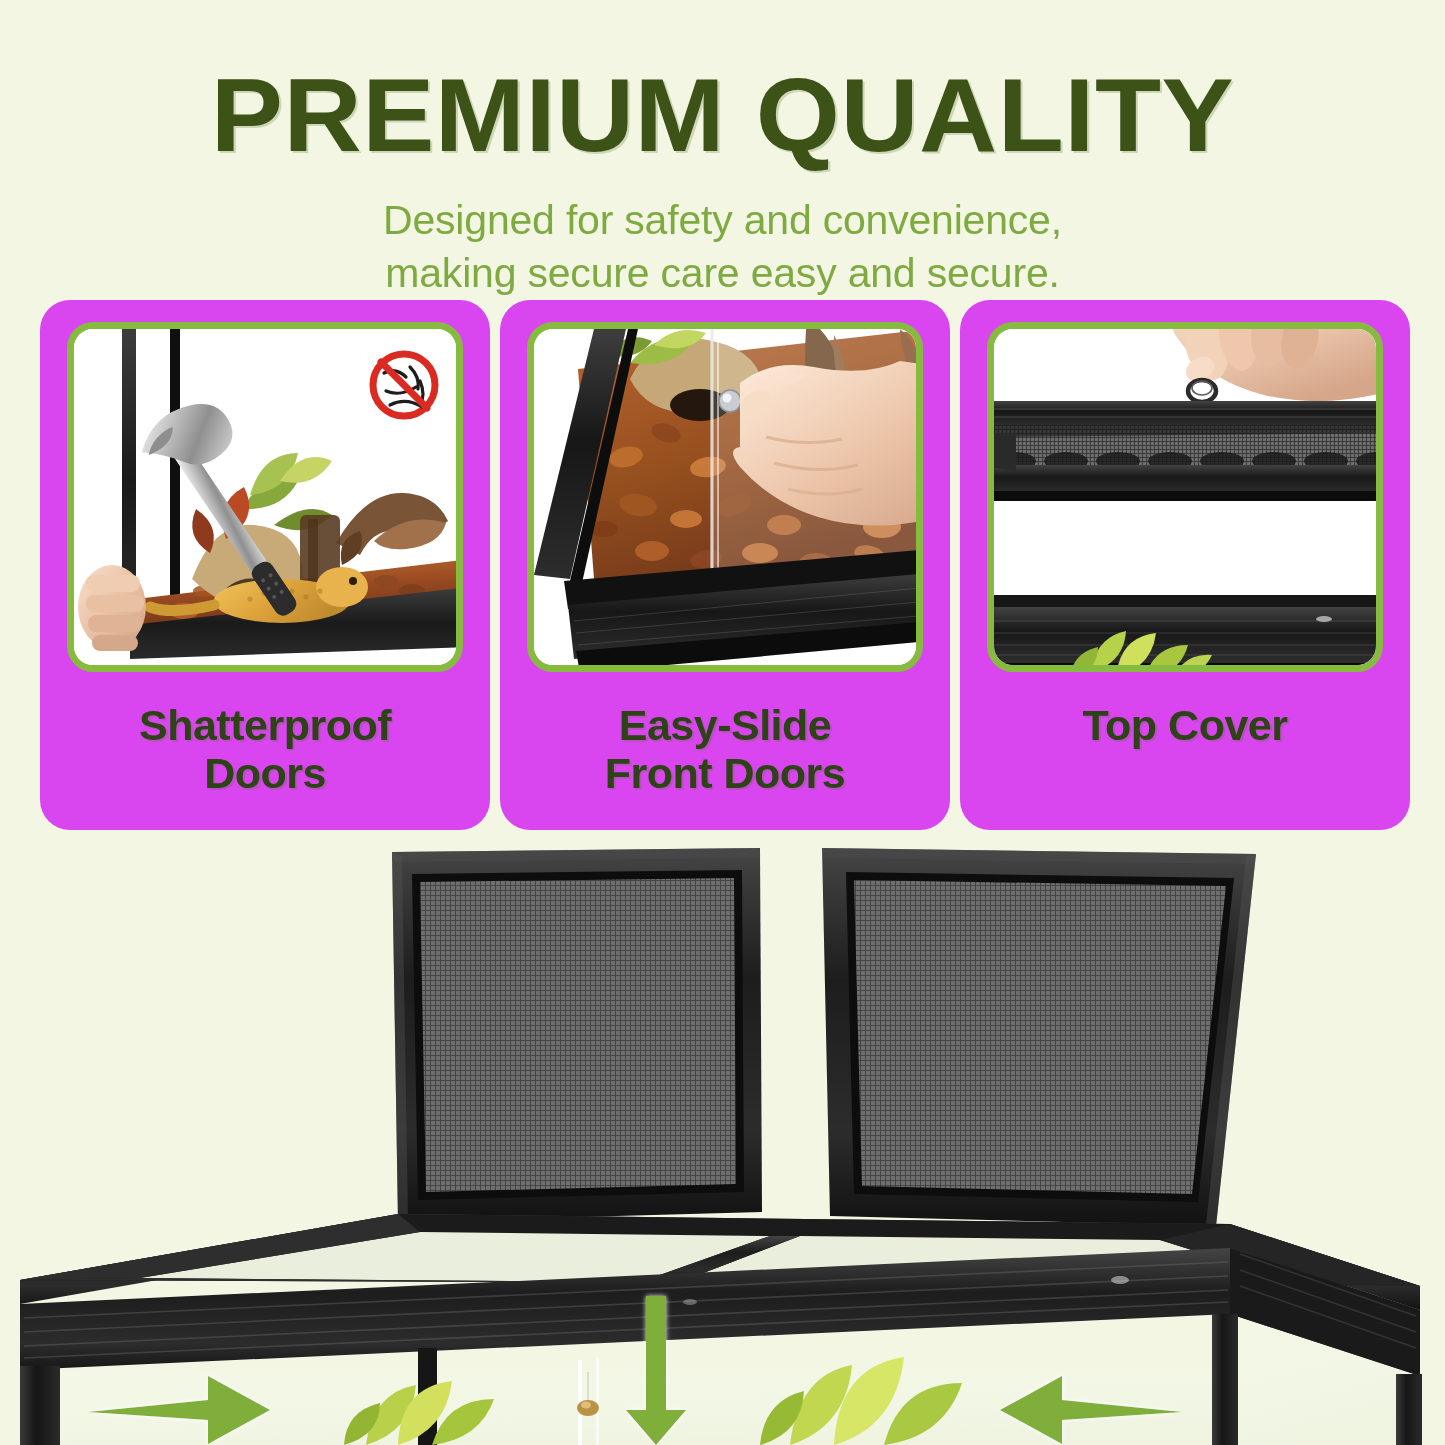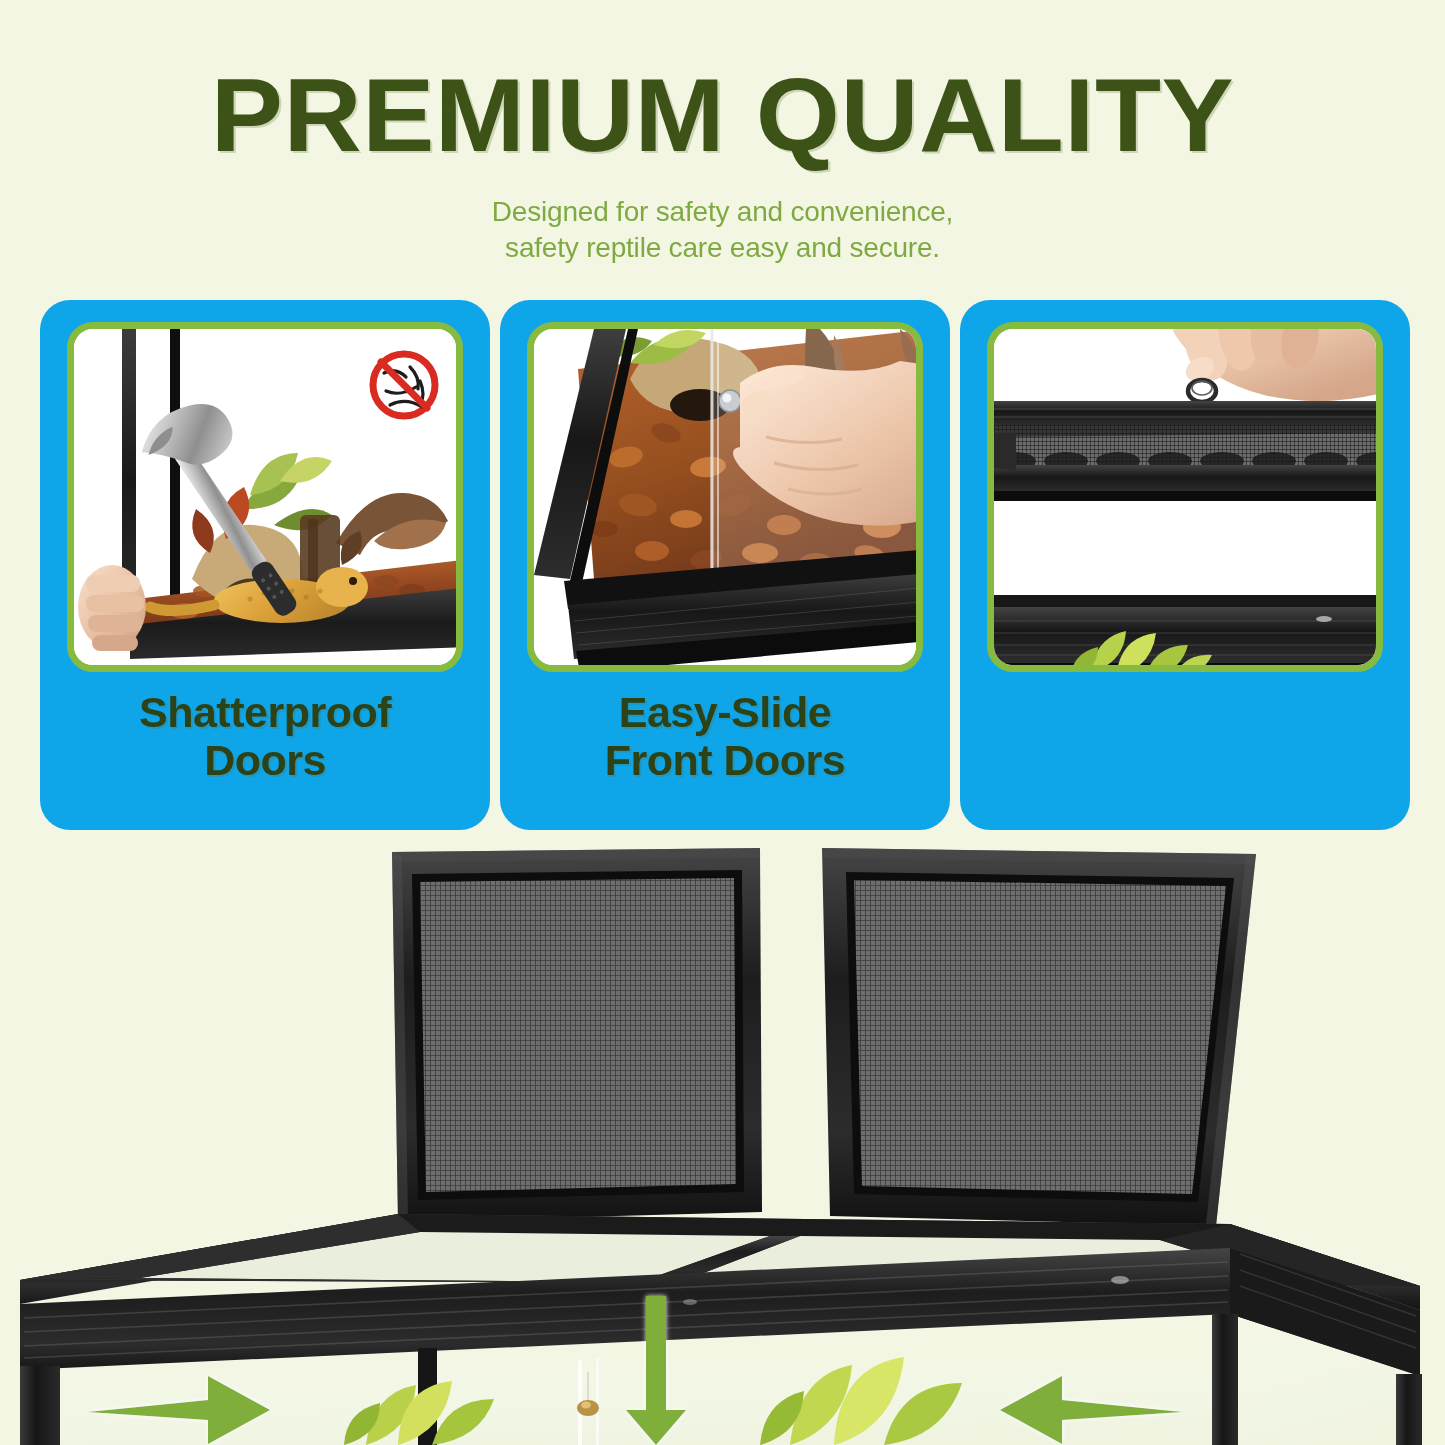--- a/index.html
+++ b/index.html
@@ -20,43 +20,44 @@
     font-size:104px;
     line-height:1.02;
     letter-spacing:0.5px;
     color:#3d5217;
     transform:scaleX(1.04);
     text-shadow:2px 2px 0 rgba(120,140,80,.30);
   }
 
   #subtitle {
     margin-top:26px;
-    font-size:28px;
+    font-size:41px;
     line-height:1.30;
     font-weight:400;
     color:#7faa42;
     letter-spacing:-0.2px;
   }
 
   
   #cards {
     position:absolute;
     top:300px; left:40px;
     width:1370px; height:530px;
     display:flex;
     justify-content:space-between;
   }
   .card {
     width:450px; height:530px;
-    background:#0ea5e9;
+    background:#d946ef;
     border-radius:30px;
     display:flex;
     flex-direction:column;
     align-items:center;
     padding-top:22px;
+    gap:13px;
   }
   .photo-frame {
     width:396px; height:350px;
     border:7px solid #86bb40;
     border-radius:26px;
     overflow:hidden;
     position:relative;
     background:#ffffff;
   }
   .card-label {
@@ -80,21 +81,21 @@
 
   .no-sel { user-select:none; }
 </style>
 </head>
 <body class="no-sel">
 
 <div id="header">
   <div id="title">PREMIUM QUALITY</div>
   <div id="subtitle">
     <div>Designed for safety and convenience,</div>
-    <div>safety reptile care easy and secure.</div>
+    <div>making secure care easy and secure.</div>
   </div>
 </div>
 
 <div id="cards">
 
   <div class="card">
     <div class="photo-frame">
       <svg viewBox="0 0 396 350" width="396" height="350">
         <defs>
           <linearGradient id="c1bark" x1="0" y1="0" x2="0.3" y2="1">
@@ -409,20 +410,21 @@
             <path d="M96 344 q6 -36 36 -42 q-2 32 -36 42 z" fill="#b6d24a"></path>
             <path d="M122 348 q4 -40 40 -44 q-4 34 -40 44 z" fill="#cfe05c"></path>
             <path d="M150 350 q10 -34 44 -34 q-8 30 -44 34 z" fill="#a8c73f"></path>
             <path d="M76 350 q2 -26 28 -32 q0 24 -28 32 z" fill="#93b637"></path>
             <path d="M178 350 q12 -26 40 -24 q-10 22 -40 24 z" fill="#bcd452"></path>
           </g>
         </g>
       </svg>
     </div>
     <div class="card-label">
+      <div>Top Cover</div>
     </div>
   </div>
 </div>
 
 <div id="product">
   <svg viewBox="0 0 1445 605">
     <defs>
       <linearGradient id="frameWood" x1="0" y1="0" x2="0" y2="1">
         <stop offset="0%" stop-color="#454545"></stop>
         <stop offset="35%" stop-color="#1d1d1d"></stop>

